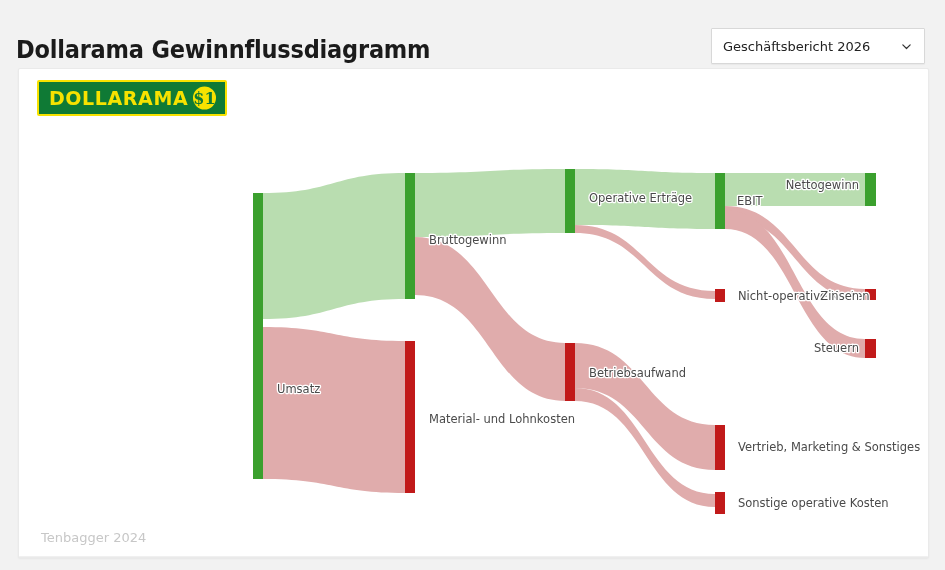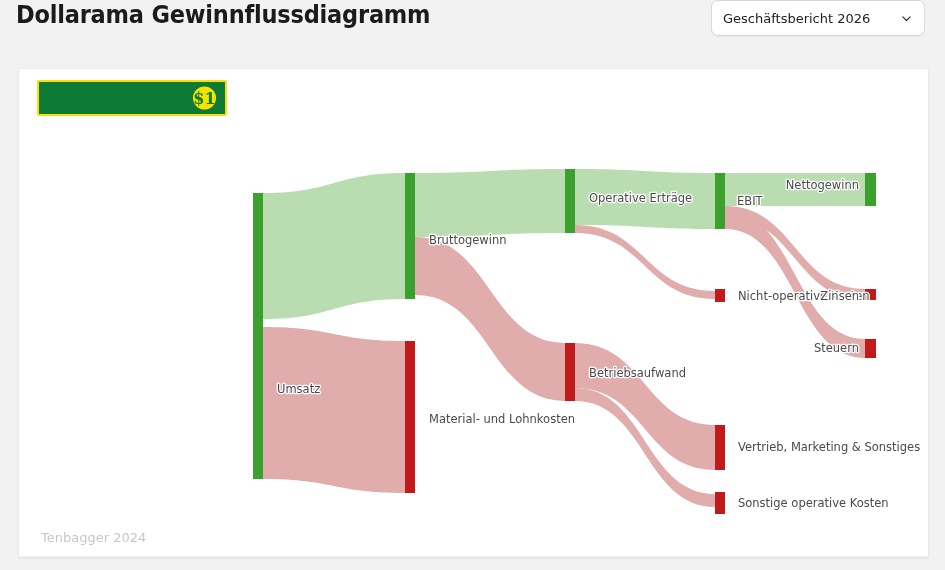--- a/index.html
+++ b/index.html
@@ -7,31 +7,31 @@
     width:945px;height:570px;overflow:hidden;
     background:#f2f2f2;
     font-family:"DejaVu Sans","Liberation Sans",sans-serif;
     -webkit-font-smoothing:antialiased;
   }
   #app{position:relative;width:945px;height:570px;box-sizing:border-box;}
 
   
   .header{
     position:absolute;left:0;top:0;width:945px;height:64px;
-    display:flex;align-items:flex-start;justify-content:space-between;
+    display:flex;align-items:flex-end;justify-content:space-between;
     padding:0 20px 0 16px;box-sizing:border-box;
   }
   .page-title{
     font-size:25px;font-weight:bold;color:#1b1b1b;
     letter-spacing:-0.2px;white-space:nowrap;
     font-family:"DejaVu Sans Condensed","DejaVu Sans","Liberation Sans",sans-serif;
   }
   .select-wrap{
     position:relative;width:212px;height:34px;
-    background:#ffffff;border:1px solid #d8d8d8;border-radius:7px;
+    background:#ffffff;border:1px solid #d8d8d8;border-radius:1px;
     display:flex;align-items:center;
     box-shadow:0 1px 1px rgba(0,0,0,.04);
     cursor:pointer;
   }
   .select-value{
     font-size:13px;color:#222;padding-left:11px;flex:1;
     white-space:nowrap;overflow:hidden;text-overflow:ellipsis;
   }
   .chev{margin-right:12px;width:11px;height:11px;display:block;}
   .chev svg{display:block;}
@@ -98,20 +98,21 @@
         <svg viewBox="0 0 12 12" width="11" height="11" aria-hidden="true">
           <path d="M2 4.2 L6 8.2 L10 4.2" fill="none" stroke="#333" stroke-width="1.3" stroke-linecap="round" stroke-linejoin="round"></path>
         </svg>
       </span>
     </div>
   </div>
 
   <div class="card">
 
     <div class="logo">
+      <div class="logo-text">DOLLARAMA</div>
       <div class="logo-coin">
         <span>$1</span>
       </div>
     </div>
 
     <svg class="sankey" viewBox="0 0 909 488">
       <g id="links-layer">
           <path d="M244,124C315,124 315,104 386,104L386,230C315,230 315,250 244,250Z" fill="#b9ddb0"></path>
           <path d="M244,258C315,258 315,272 386,272L386,424C315,424 315,410 244,410Z" fill="#e0acac"></path>
           <path d="M396,104C471,104 471,100 546,100L546,164C471,164 471,168 396,168Z" fill="#b9ddb0"></path>

